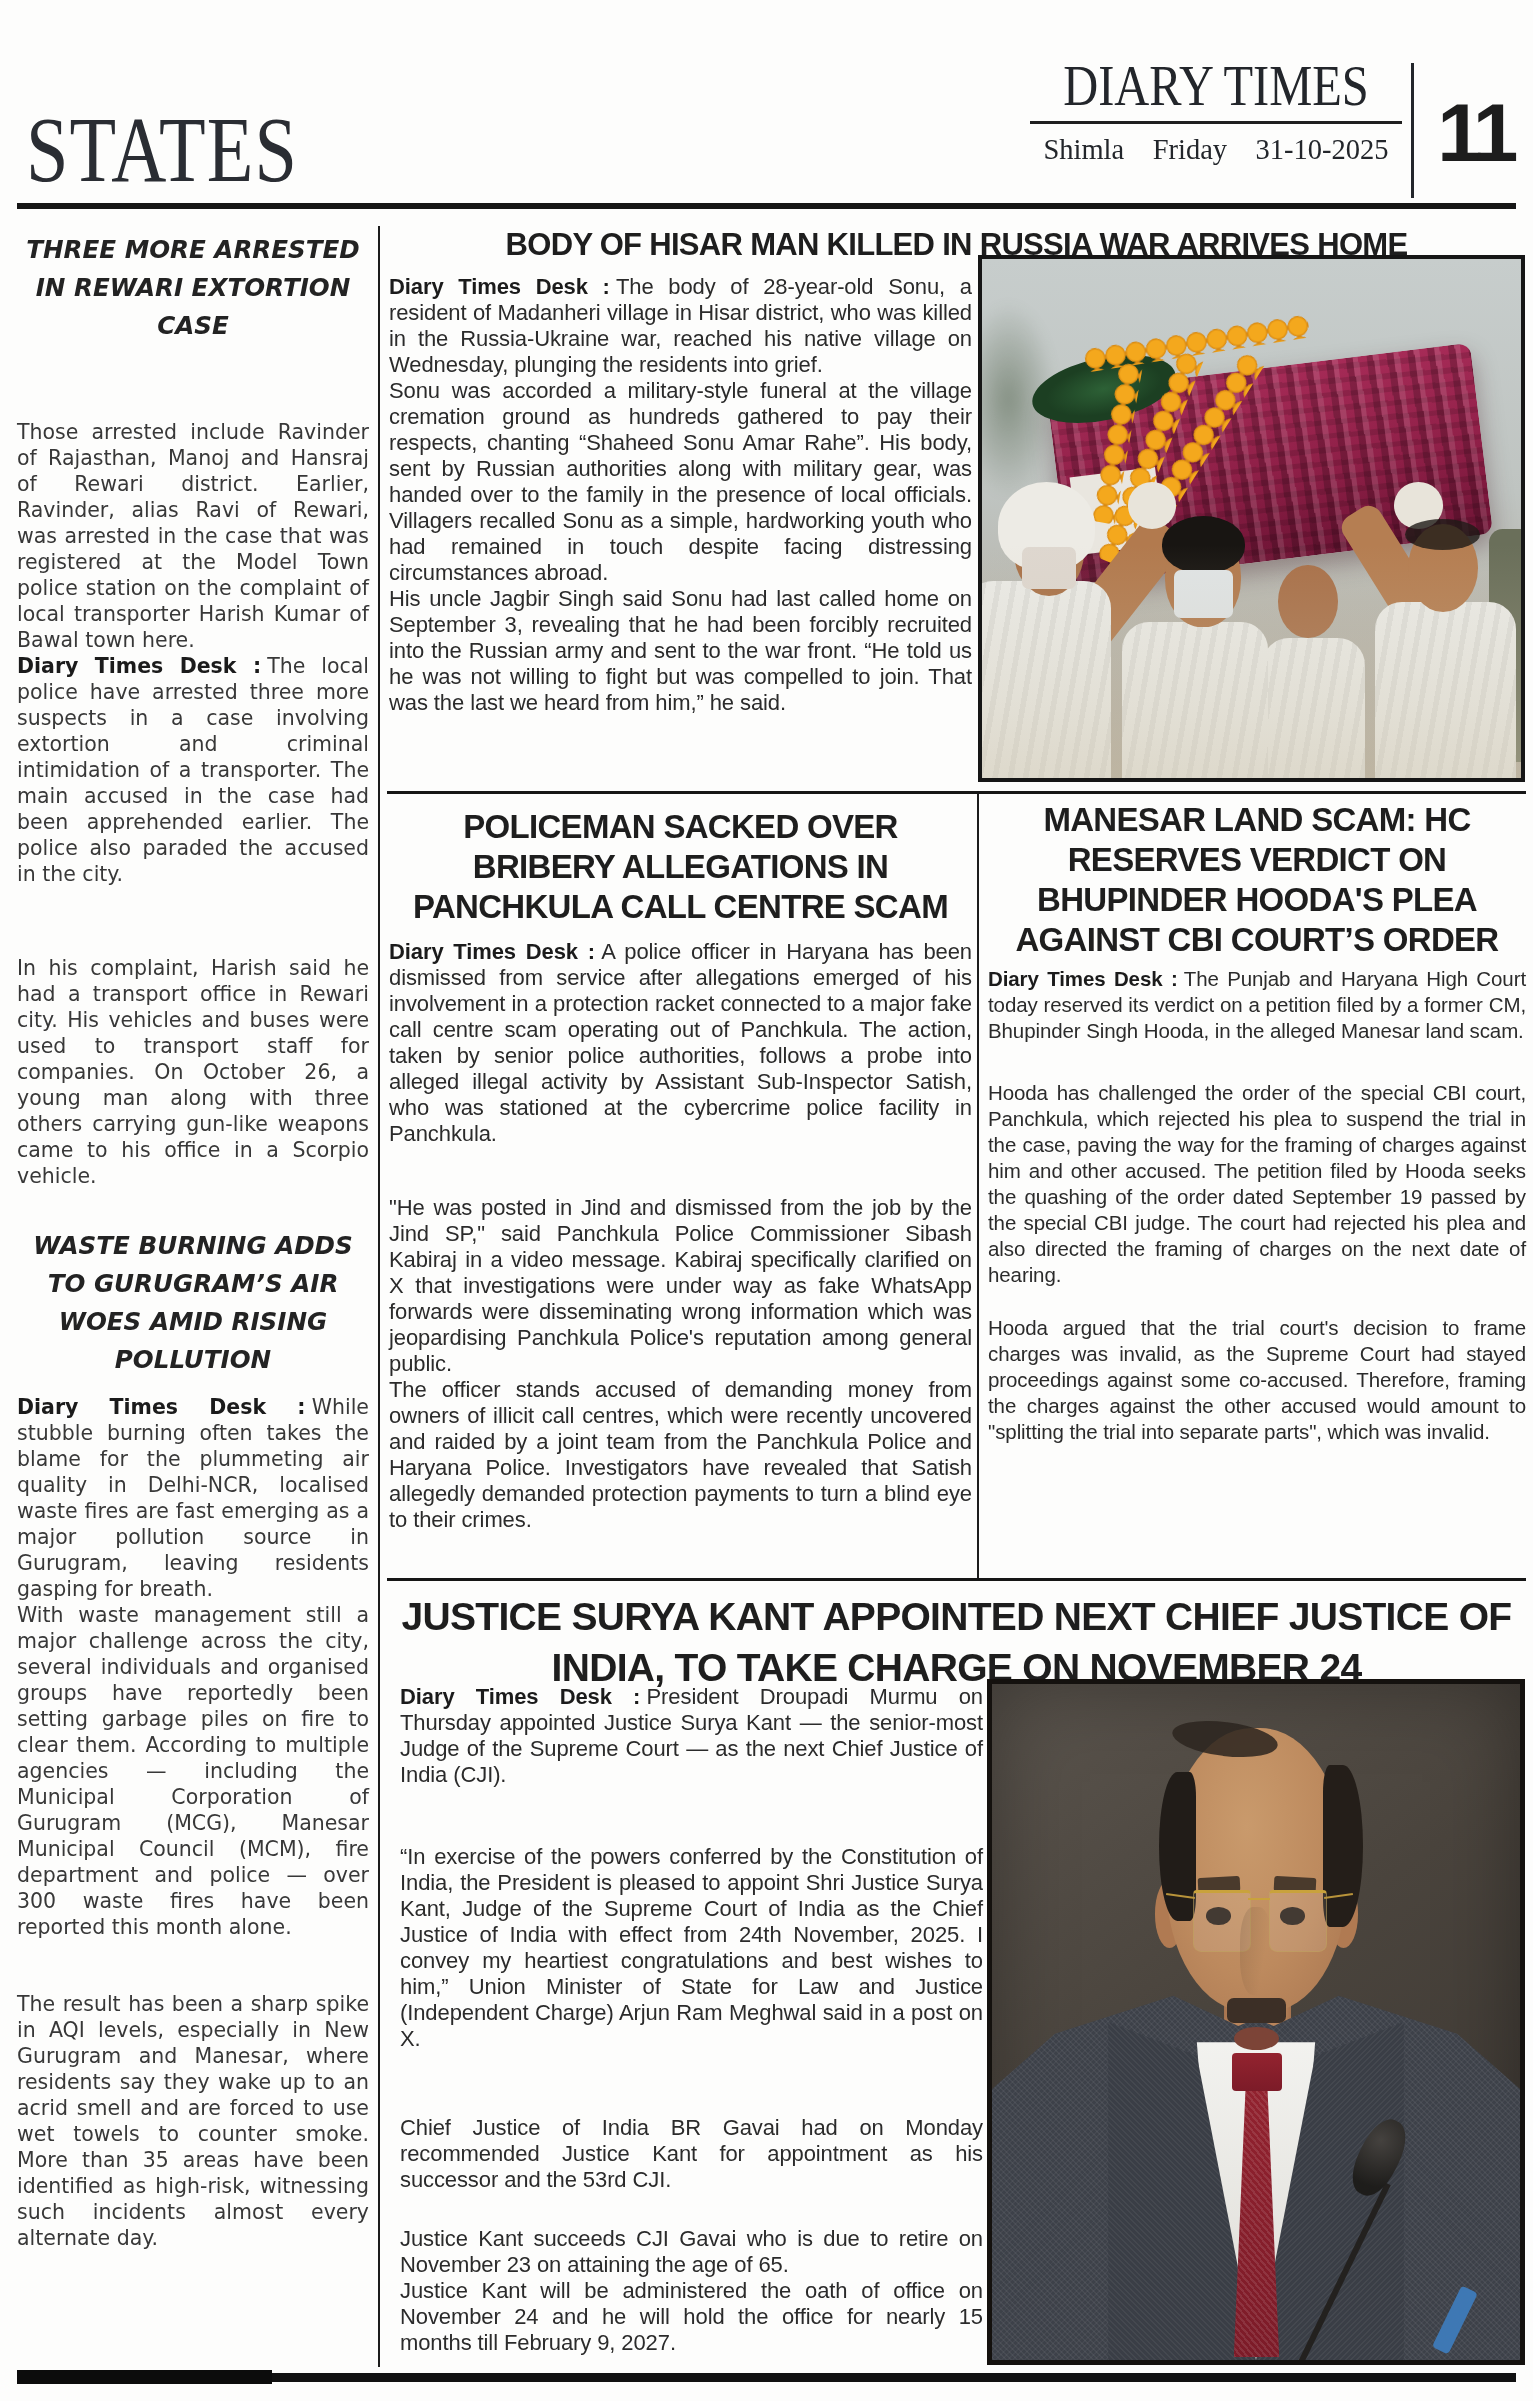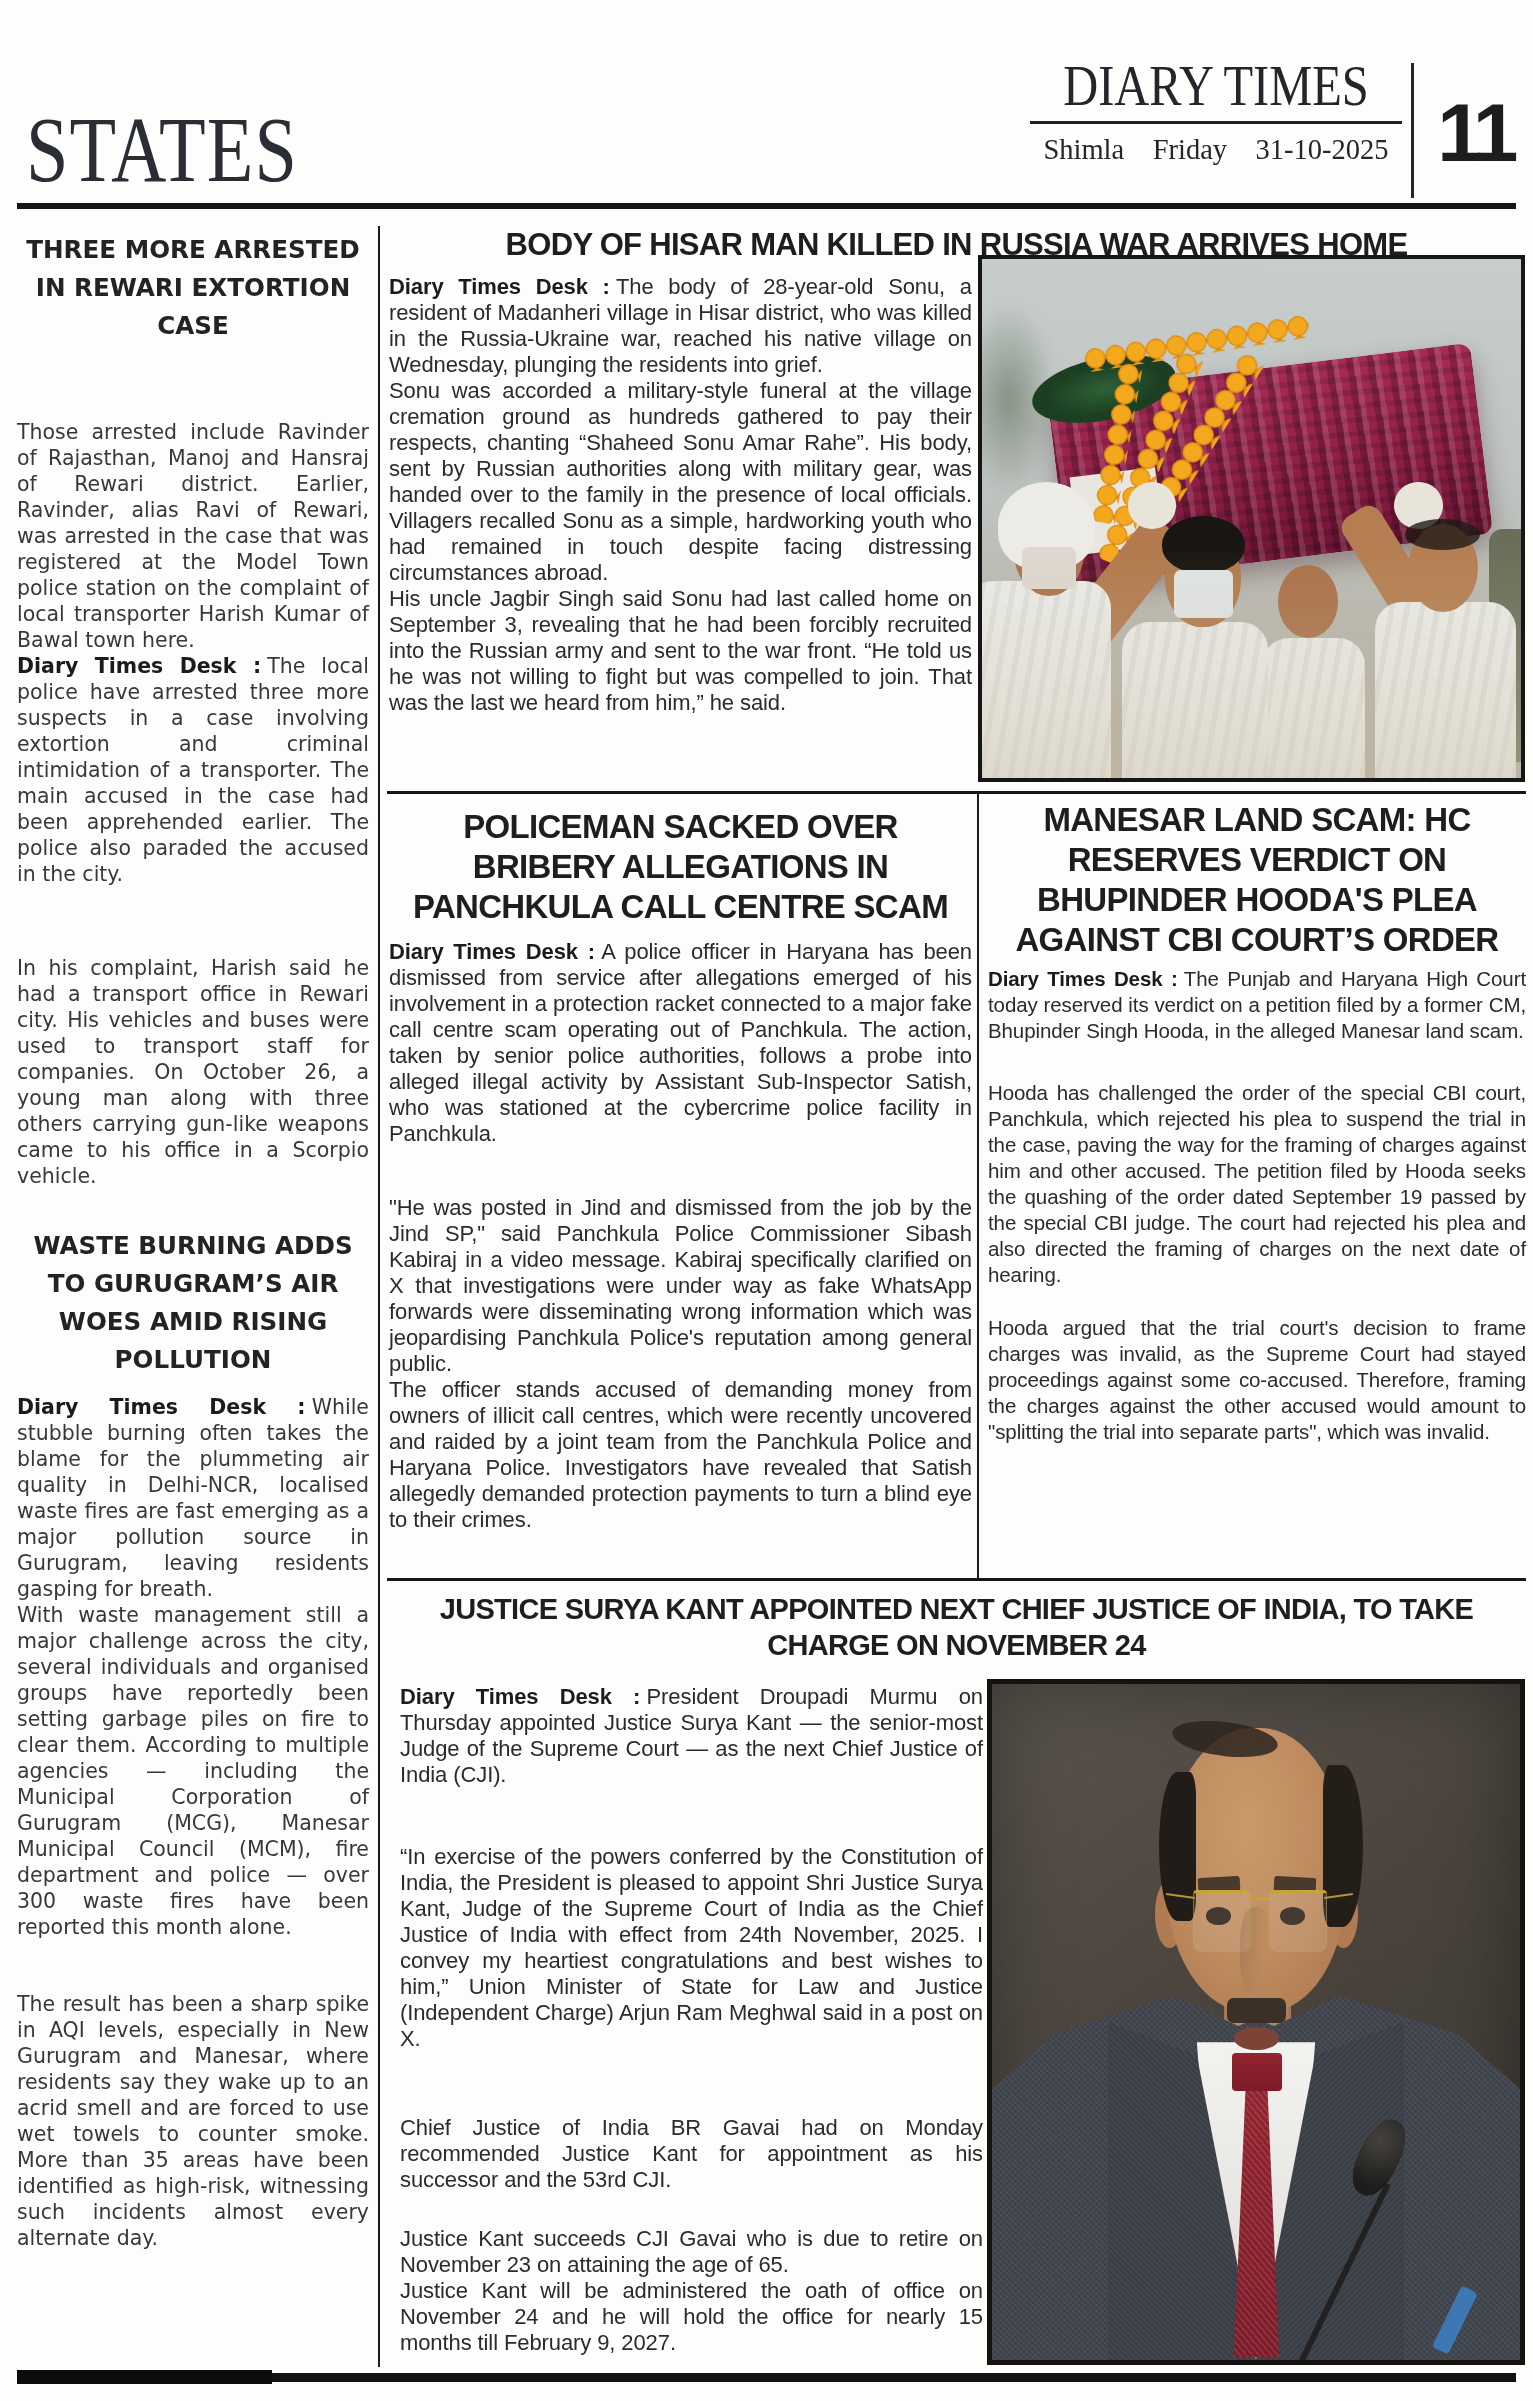--- a/index.html
+++ b/index.html
@@ -24,27 +24,27 @@
   
   .v-left{left:378px;top:226px;width:2.1px;height:2141px;background:#1c1c1c;}
   .v-mid{left:977px;top:791px;width:2.1px;height:790px;background:#1c1c1c;}
   .h-rule1{left:387px;top:791px;width:1139px;height:2.7px;background:#161616;}
   .h-rule2{left:387px;top:1578px;width:1139px;height:2.7px;background:#161616;}
   .bottom-bar{left:17px;top:2373px;width:1499px;height:9px;background:#111;}
   .bottom-bar-thick{left:17px;top:2370px;width:255px;height:13.7px;background:#0c0c0c;}
 
   
   .h-round{font-family:"DejaVu Sans",sans-serif;font-weight:bold;color:#232323;
-           text-align:center;font-size:24.6px;line-height:38px;}
+           text-align:center;font-size:24.6px;line-height:38px;font-style:italic;}
   .h-cond{font-family:"Liberation Sans",sans-serif;font-weight:bold;color:#1e1e1e;
           text-align:center;letter-spacing:-0.7px;}
   .h-hisar{font-size:31px;line-height:38px;}
   .h-police{font-size:33px;line-height:40px;}
   .h-manesar{font-size:33px;line-height:40px;}
-  .h-cji{font-size:29px;line-height:36px;}
+  .h-cji{font-size:39px;line-height:51px;}
 
   
   p{margin:0;}
   .body-left{font-family:"DejaVu Sans",sans-serif;font-size:20.5px;line-height:26px;
              text-align:justify;color:#383838;}
   .body-cond{font-family:"Liberation Sans",sans-serif;font-size:22px;line-height:26px;
              letter-spacing:-0.1px;text-align:justify;color:#2b2b2b;}
   .body-cond-r{font-family:"Liberation Sans",sans-serif;font-size:20.5px;line-height:26px;
              letter-spacing:-0.1px;text-align:justify;color:#2b2b2b;}
   .desk{font-weight:bold;color:#1b1b1b;margin-right:6.2px;}

